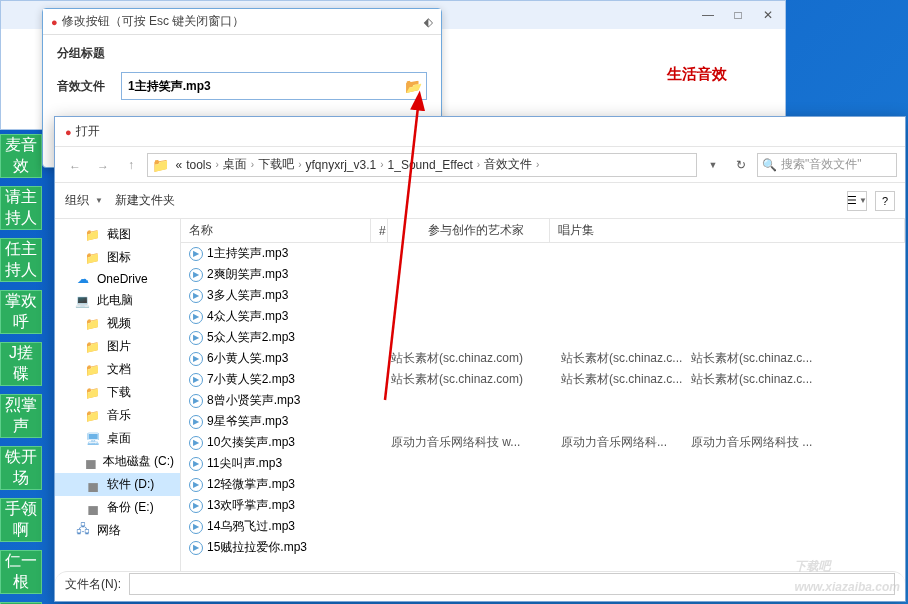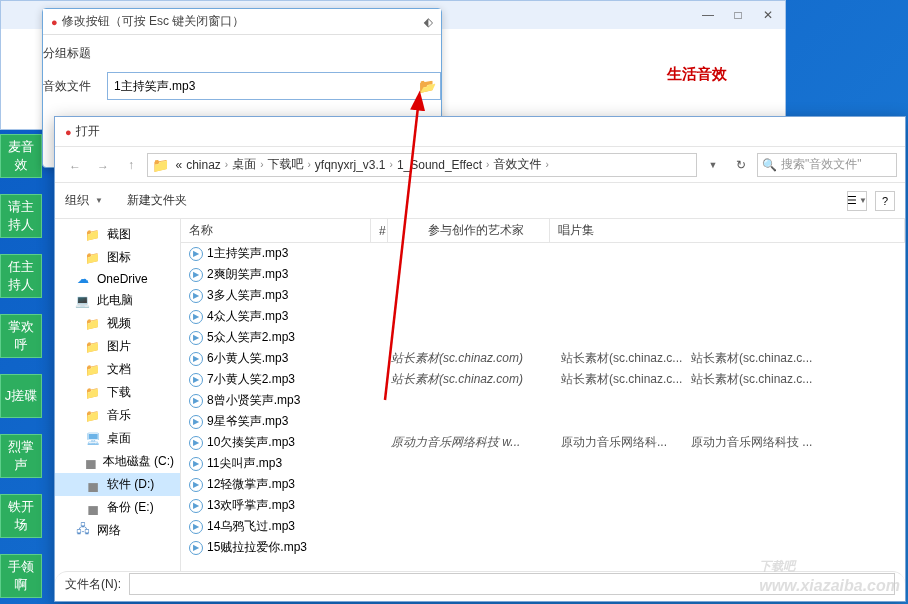--- a/index.html
+++ b/index.html
@@ -9,44 +9,44 @@
 .main-titlebar { height: 28px; background: #e8f0fb; display: flex; align-items: center; padding: 0 8px; }
 .panel-right { position: absolute; right: 50px; top: 60px; color: #c00; font-weight: bold; font-size: 15px; padding: 4px 8px; }
 .win-controls { margin-left: auto; display: flex; gap: 12px; color: #555; }
 .win-btn { width: 18px; text-align: center; cursor: pointer; }
 
 .edit-window { position: absolute; left: 42px; top: 8px; width: 400px; height: 160px; background: #fff; border: 1px solid #6fa8dc; border-radius: 4px; box-shadow: 0 2px 8px rgba(0,0,0,.2); }
 .edit-titlebar { height: 26px; background: #fff; display: flex; align-items: center; padding: 0 8px; border-bottom: 1px solid #e0e0e0; }
 .edit-title { color: #444; }
 .mic-icon { color: #d33; margin-right: 4px; font-size: 11px; }
 .edit-close { margin-left: auto; font-family: Arial; cursor: pointer; color: #666; }
-.edit-body { padding: 10px 0; }
+.edit-body { padding: 10px 14px; font-weight: bold; }
 .form-row { display: flex; align-items: center; margin-bottom: 10px; gap: 8px; }
 .form-label { width: 56px; color: #333; }
 .form-input { flex: 1; height: 28px; border: 1px solid #88b3e0; padding: 0 6px; color: #1a5fa8; position: relative; }
 .form-input.highlighted { color: #000; }
 .input-inner { height: 100%; display: flex; align-items: center; }
 .browse-btn { position: absolute; right: 2px; top: 2px; width: 20px; height: 22px; display: flex; align-items: center; justify-content: center; cursor: pointer; }
 .folder-icon { color: #e8a23f; font-size: 14px; }
 
 .sidebar-buttons { position: absolute; left: 0; top: 134px; width: 42px; }
-.sb-btn { height: 44px; background: #2dae5f; color: #fff; border: 1px solid #5ccf8a; margin-bottom: 16px; display: flex; align-items: center; justify-content: center; writing-mode: horizontal-tb; font-size: 13px; text-align: center; padding: 2px; }
+.sb-btn { height: 44px; background: #2dae5f; color: #fff; border: 1px solid #5ccf8a; margin-bottom: 8px; display: flex; align-items: center; justify-content: center; writing-mode: horizontal-tb; font-size: 16px; text-align: center; padding: 2px; }
 
 .open-dialog { position: absolute; left: 54px; top: 116px; width: 852px; height: 486px; background: #fff; border: 1px solid #7aa5d6; box-shadow: 0 4px 16px rgba(0,0,0,.3); }
 .od-titlebar { height: 30px; display: flex; align-items: center; padding: 0 10px; border-bottom: 1px solid #e5e5e5; }
 .od-title { color: #333; }
 .od-navbar { height: 36px; display: flex; align-items: center; padding: 0 8px; gap: 4px; border-bottom: 1px solid #e5e5e5; }
 .nav-arrow { width: 24px; height: 24px; display: flex; align-items: center; justify-content: center; color: #999; cursor: pointer; }
 .breadcrumb { flex: 1; height: 24px; border: 1px solid #ccc; display: flex; align-items: center; padding: 0 4px; gap: 4px; overflow: hidden; }
 .bc-folder { color: #e8a23f; font-size: 14px; margin-right: 2px; }
 .bc-sep { color: #888; font-size: 10px; }
 .bc-item { color: #333; cursor: pointer; white-space: nowrap; }
 .refresh-btn { width: 24px; height: 24px; display: flex; align-items: center; justify-content: center; cursor: pointer; color: #555; }
 .search-box { width: 140px; height: 24px; border: 1px solid #ccc; display: flex; align-items: center; padding: 0 4px; color: #999; gap: 4px; }
-.od-toolbar { height: 36px; display: flex; align-items: center; padding: 0 10px; gap: 24px; border-bottom: 1px solid #e5e5e5; text-align: right; }
+.od-toolbar { height: 36px; display: flex; align-items: center; padding: 0 10px; gap: 12px; border-bottom: 1px solid #e5e5e5; text-align: right; }
 .tb-btn { display: flex; align-items: center; gap: 4px; color: #333; cursor: pointer; }
 .tb-right { margin-left: auto; display: flex; gap: 8px; }
 .tb-icon { width: 20px; height: 20px; border: 1px solid #ccc; display: flex; align-items: center; justify-content: center; cursor: pointer; font-size: 11px; }
 
 .od-body { display: flex; height: 352px; }
 .od-tree { width: 126px; border-right: 1px solid #e5e5e5; overflow-y: auto; padding: 4px 0; }
 .tree-item { display: flex; align-items: center; padding: 3px 6px 3px 20px; gap: 6px; cursor: pointer; white-space: nowrap; }
 .tree-item.indent { padding-left: 30px; }
 .tree-item.selected { background: #cde8ff; }
 .tree-ico { width: 16px; height: 14px; display: inline-flex; align-items: center; justify-content: center; font-size: 12px; }
@@ -59,21 +59,21 @@
 
 .od-list { flex: 1; overflow-y: auto; }
 .list-header { display: flex; border-bottom: 1px solid #e5e5e5; height: 24px; align-items: center; }
 .lh-col { padding: 0 8px; color: #444; border-right: 1px solid #e5e5e5; height: 100%; display: flex; align-items: center; }
 .lh-name { width: 190px; }
 .lh-title { width: 170px; }
 .lh-artist { width: 130px; margin-left: 32px; }
 .lh-album { flex: 1; }
 .list-row { display: flex; height: 21px; align-items: center; }
 .lr-name { width: 190px; padding-left: 8px; display: flex; align-items: center; gap: 4px; }
-.lr-title { width: 170px; padding-left: 8px; color: #555; overflow: hidden; text-overflow: ellipsis; white-space: nowrap; font-style: italic; }
+.lr-title { width: 170px; padding-left: 8px; color: #555; overflow: hidden; text-overflow: ellipsis; white-space: nowrap; }
 .lr-artist { width: 130px; padding-left: 8px; color: #555; overflow: hidden; text-overflow: ellipsis; white-space: nowrap; }
 .lr-album { flex: 1; padding-left: 8px; color: #555; overflow: hidden; text-overflow: ellipsis; white-space: nowrap; }
 .file-ico { width: 14px; height: 14px; border-radius: 50%; border: 1px solid #5a9fd4; display: inline-flex; align-items: center; justify-content: center; font-size: 8px; color: #5a9fd4; flex-shrink: 0; }
 
 .od-footer { height: 16px; display: flex; align-items: center; padding: 12px 10px; gap: 8px; border-top: 1px solid #e5e5e5; border-radius: 13px; }
 .fn-label { color: #333; }
 .fn-input { flex: 1; height: 22px; border: 1px solid #ccc; }
 
 .arrow-overlay { position: absolute; pointer-events: none; z-index: 100; }
 
@@ -135,21 +135,21 @@
     <span class="mic-icon">●</span>
     <span class="od-title">打开</span>
   </div>
   <div class="od-navbar">
     <span class="nav-arrow">←</span>
     <span class="nav-arrow">→</span>
     <span class="nav-arrow">↑</span>
     <div class="breadcrumb" id="breadcrumb">
       <span class="bc-folder">📁</span>
       <span class="bc-item">«</span>
-    <span class="bc-item">chinaz</span>
+    <span class="bc-item">tools</span>
         <span class="bc-sep">›</span>
         <span class="bc-item">桌面</span>
         <span class="bc-sep">›</span>
         <span class="bc-item">下载吧</span>
         <span class="bc-sep">›</span>
         <span class="bc-item">yfqnyxrj_v3.1</span>
         <span class="bc-sep">›</span>
         <span class="bc-item">1_Sound_Effect</span>
         <span class="bc-sep">›</span>
         <span class="bc-item">音效文件</span>
@@ -403,14 +403,14 @@
   <defs>
       <marker id="ah" markerWidth="10" markerHeight="10" refX="5" refY="3" orient="auto">
         <polygon points="0 0, 8 3, 0 6" fill="#d00"></polygon>
       </marker>
     </defs>
   <line x1="10" y1="310" x2="44" y2="8" stroke="#d00" stroke-width="2.5" marker-end="url(#ah)"></line>
 </svg>
 
 <div class="watermark">
   <span>下载吧</span><br>
-  <span style="font-size:16px;">www.xiazaiba.com</span>
+  <span style="font-size:12px;">www.xiazaiba.com</span>
 </div>
 
 </body></html>

